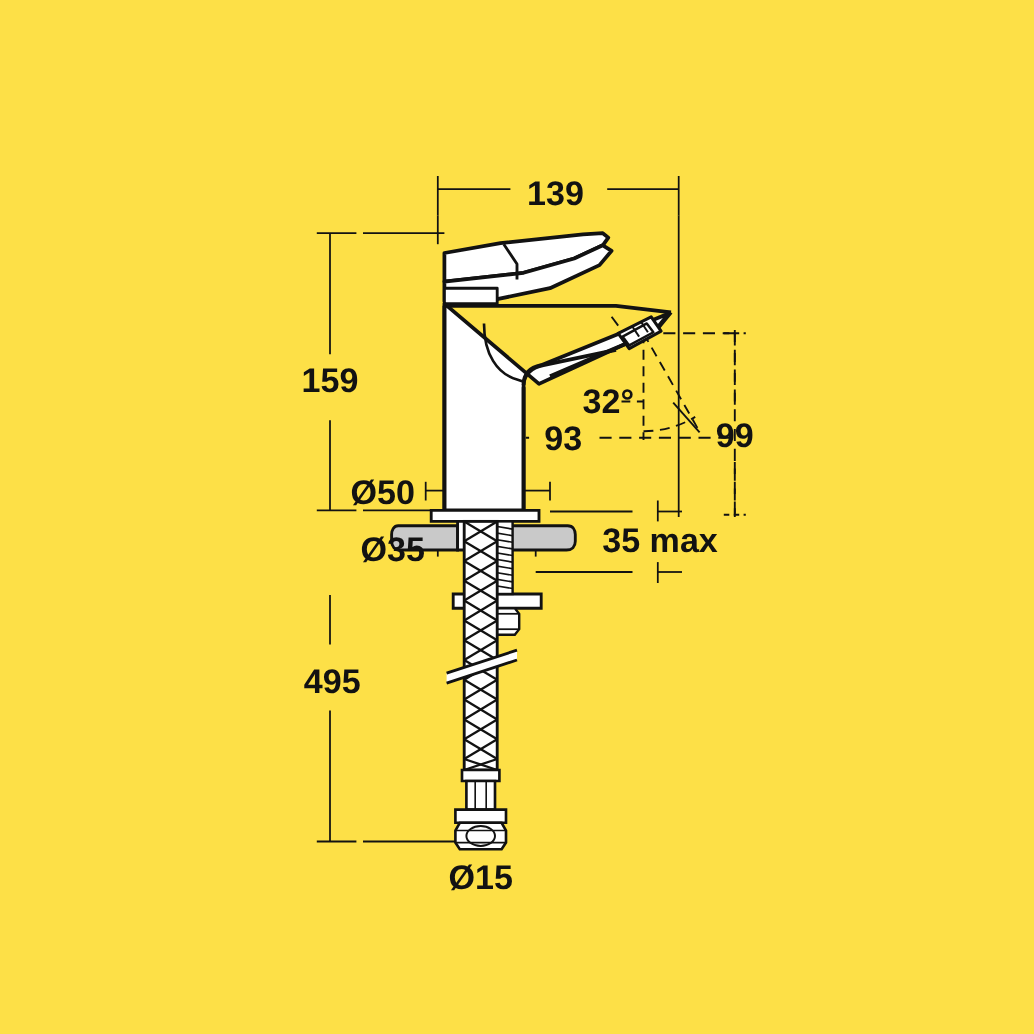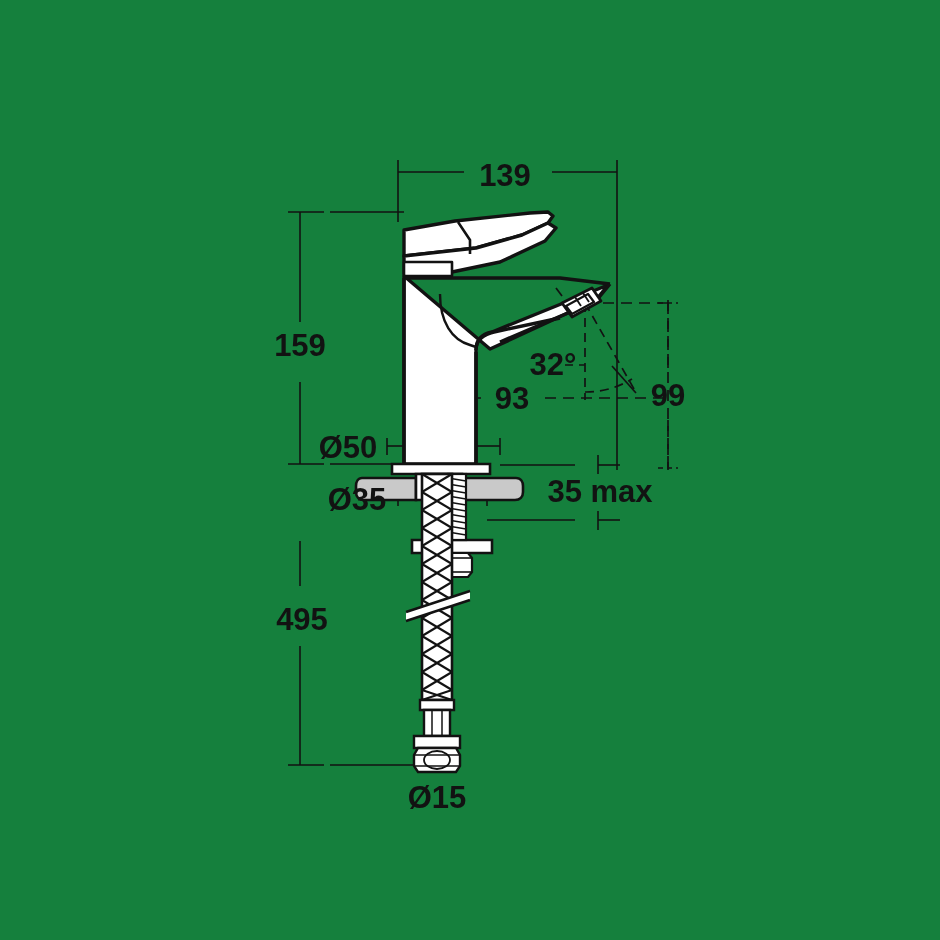--- a/index.html
+++ b/index.html
@@ -7,21 +7,21 @@
     padding: 0;
     background: #ffffff;
   }
   body {
     font-family: "Liberation Sans", sans-serif;
   }
   #canvas {
     position: relative;
     width: 940px;
     height: 940px;
-    background: #15803d;
+    background: #fde047;
     overflow: hidden;
   }
   #drawing {
     position: absolute;
     left: 0;
     top: 0;
     width: 940px;
     height: 940px;
   }
   .dim-text {

